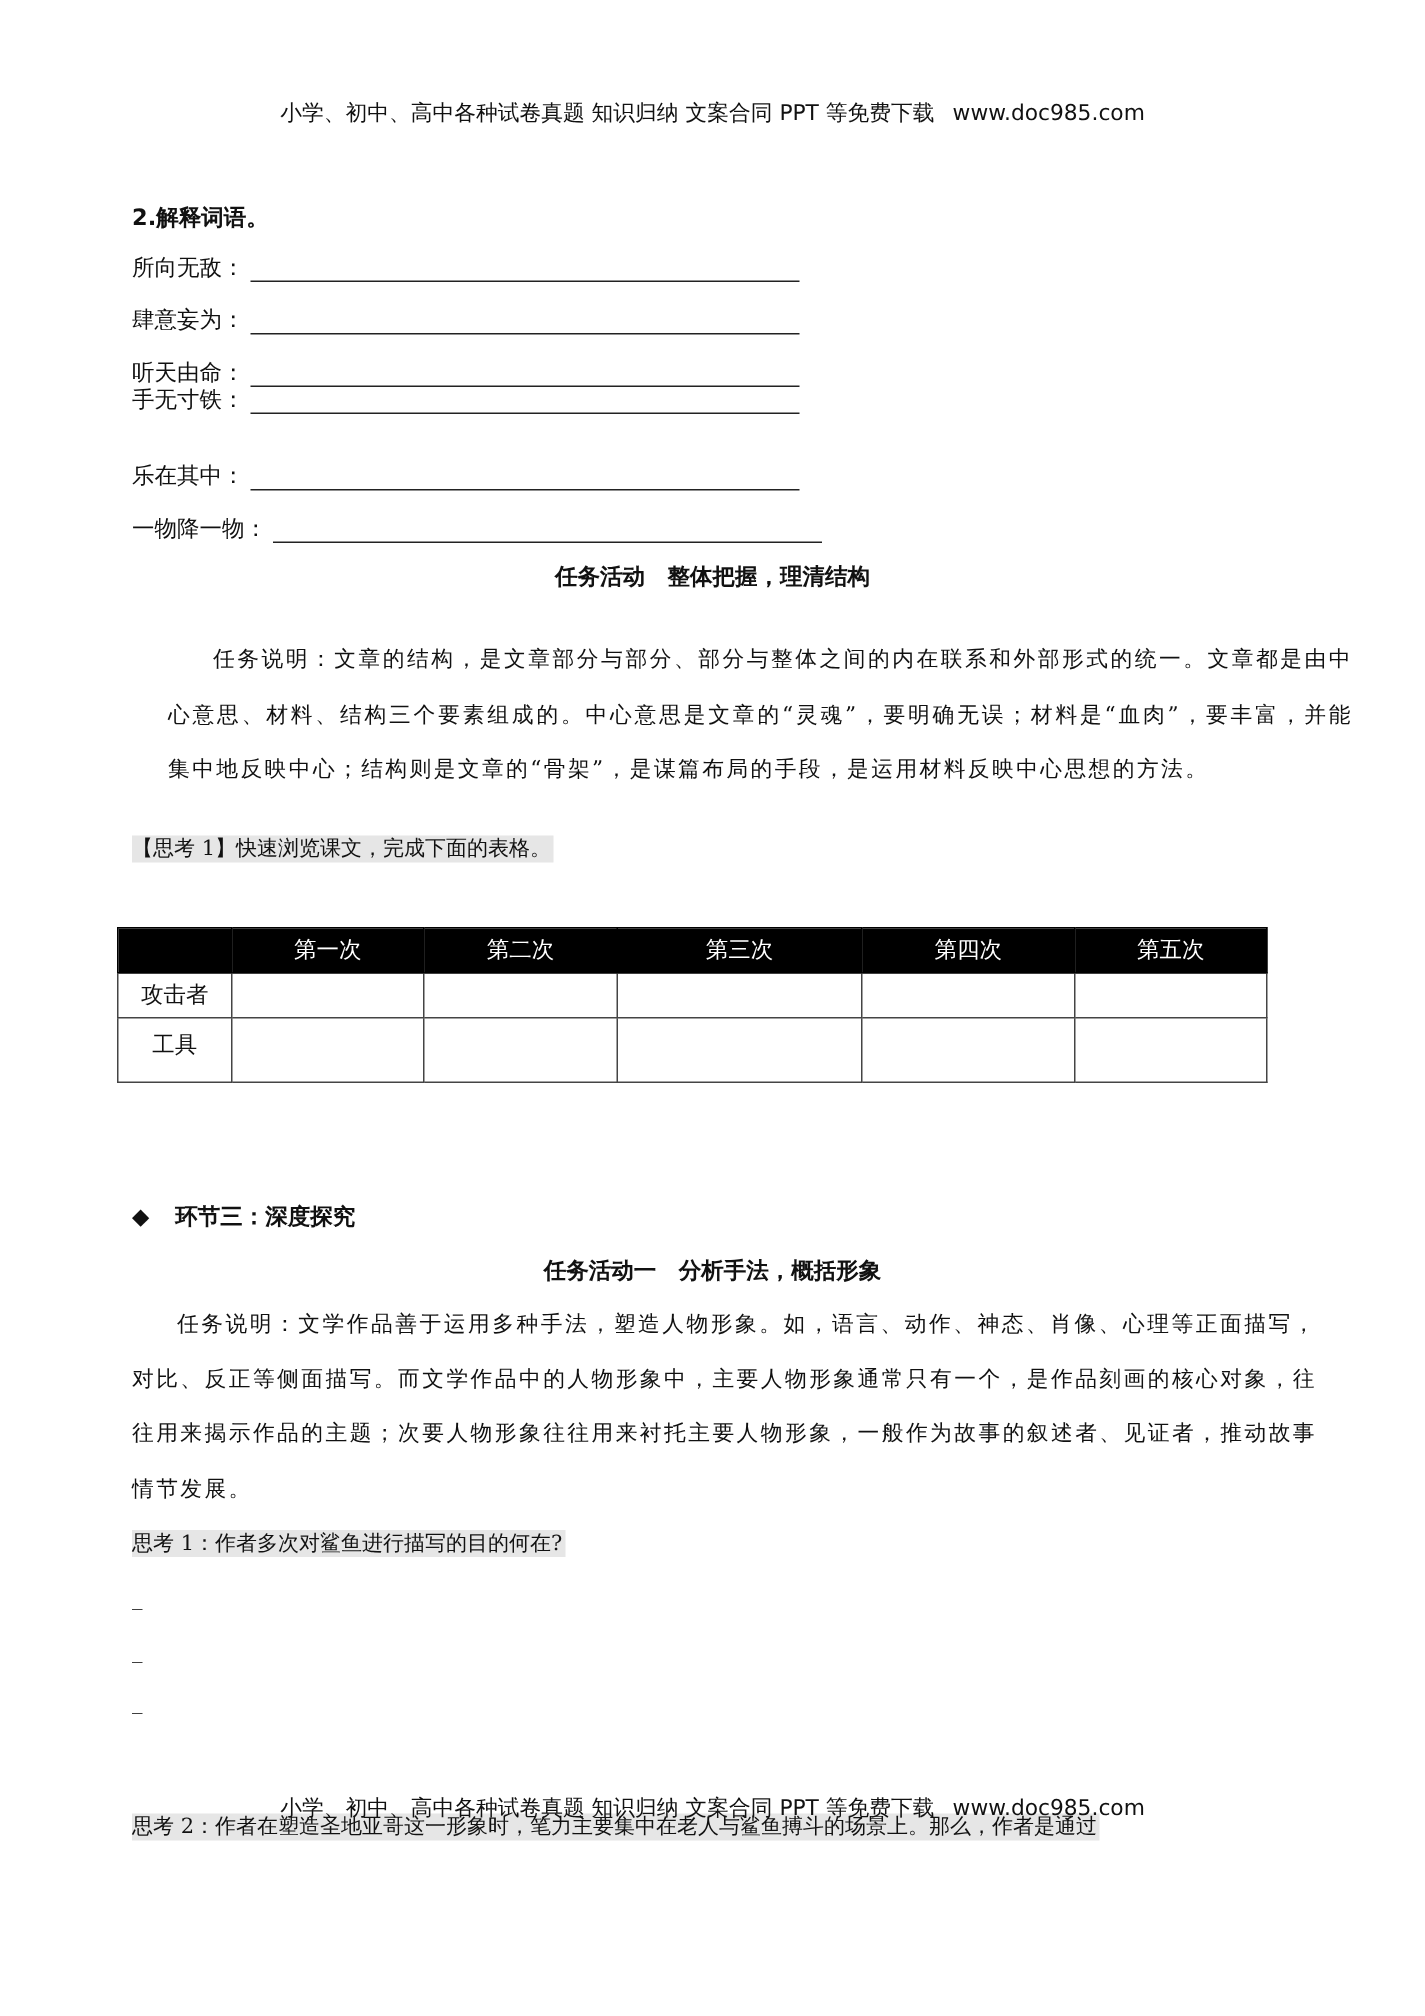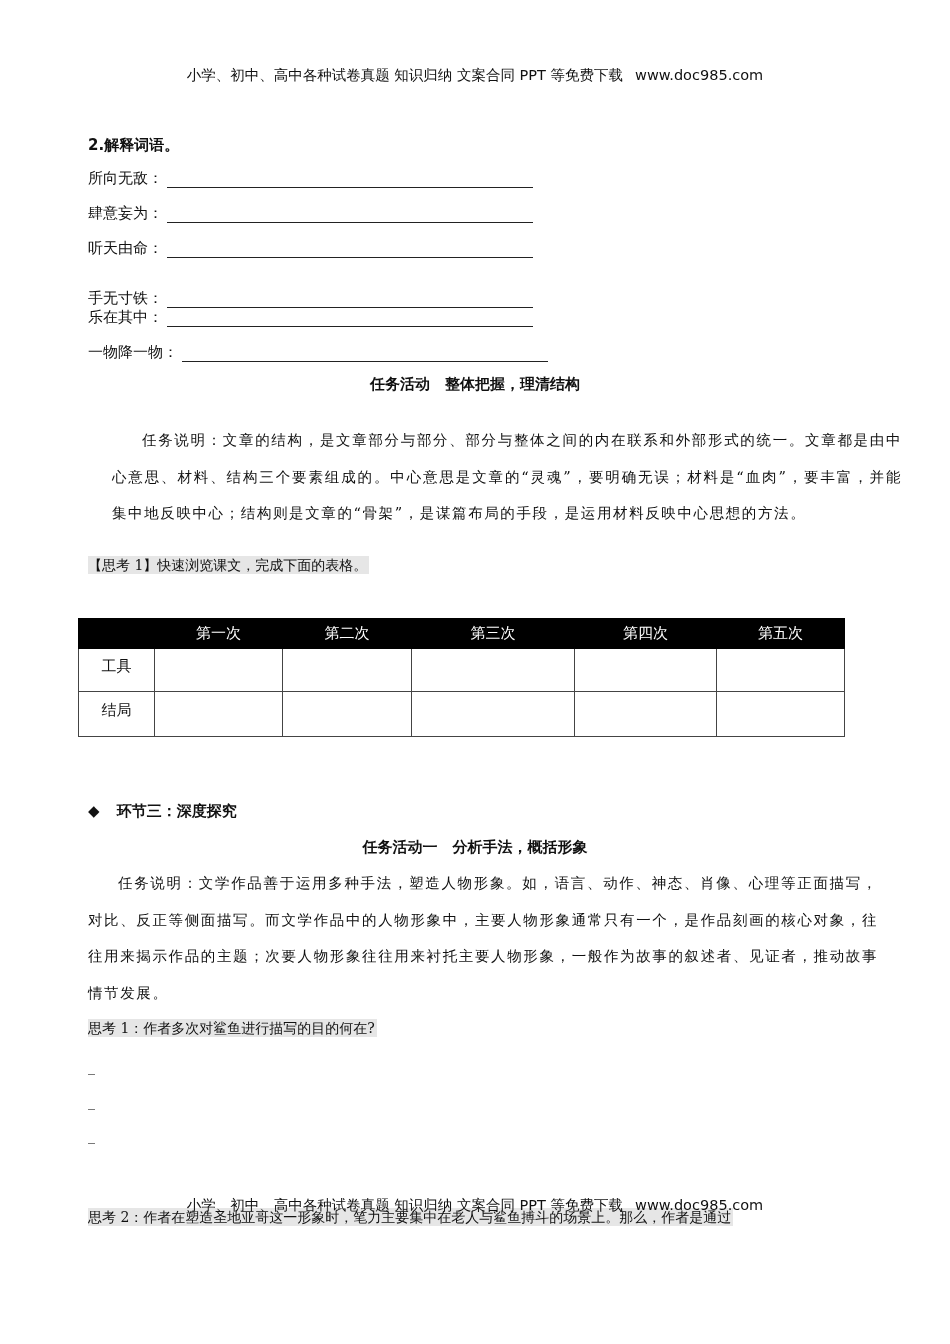--- a/index.html
+++ b/index.html
@@ -53,21 +53,21 @@
   <span class="blank" style="width:366px;"></span>
 </div>
 <div class="abs vocab-row" style="top:201px;">
   <span>肆意妄为：</span>
   <span class="blank" style="width:366px;"></span>
 </div>
 <div class="abs vocab-row" style="top:236px;">
   <span>听天由命：</span>
   <span class="blank" style="width:366px;"></span>
 </div>
-<div class="abs vocab-row" style="top:286px;font-family:Liberation Serif, serif;">
+<div class="abs vocab-row" style="top:254px;font-family:Liberation Serif, serif;">
   <span>手无寸铁：</span>
   <span class="blank" style="width:366px;"></span>
 </div>
 <div class="abs vocab-row" style="top:305px;">
   <span>乐在其中：</span>
   <span class="blank" style="width:366px;"></span>
 </div>
 <div class="abs vocab-row" style="top:340px;">
   <span>一物降一物：</span>
   <span class="blank" style="width:366px;"></span>
@@ -93,30 +93,30 @@
     <tr>
       <th></th>
       <th>第一次</th>
       <th>第二次</th>
       <th>第三次</th>
       <th>第四次</th>
       <th>第五次</th>
     </tr>
   </thead>
   <tbody>
-    <tr style="height:43px;">
-      <td style="vertical-align:top; padding-top:8px;">工具</td>
+    <tr style="height:30px;">
+      <td>攻击者</td>
       <td></td>
       <td></td>
       <td></td>
       <td></td>
       <td></td>
     </tr>
-    <tr style="height:45px;">
-      <td style="vertical-align:top; padding-top:9px;">结局</td>
+    <tr style="height:43px;">
+      <td style="vertical-align:top; padding-top:8px;">工具</td>
       <td></td>
       <td></td>
       <td></td>
       <td></td>
       <td></td>
     </tr>
   </tbody>
 </table>
 
 <div class="abs section-label bold">

